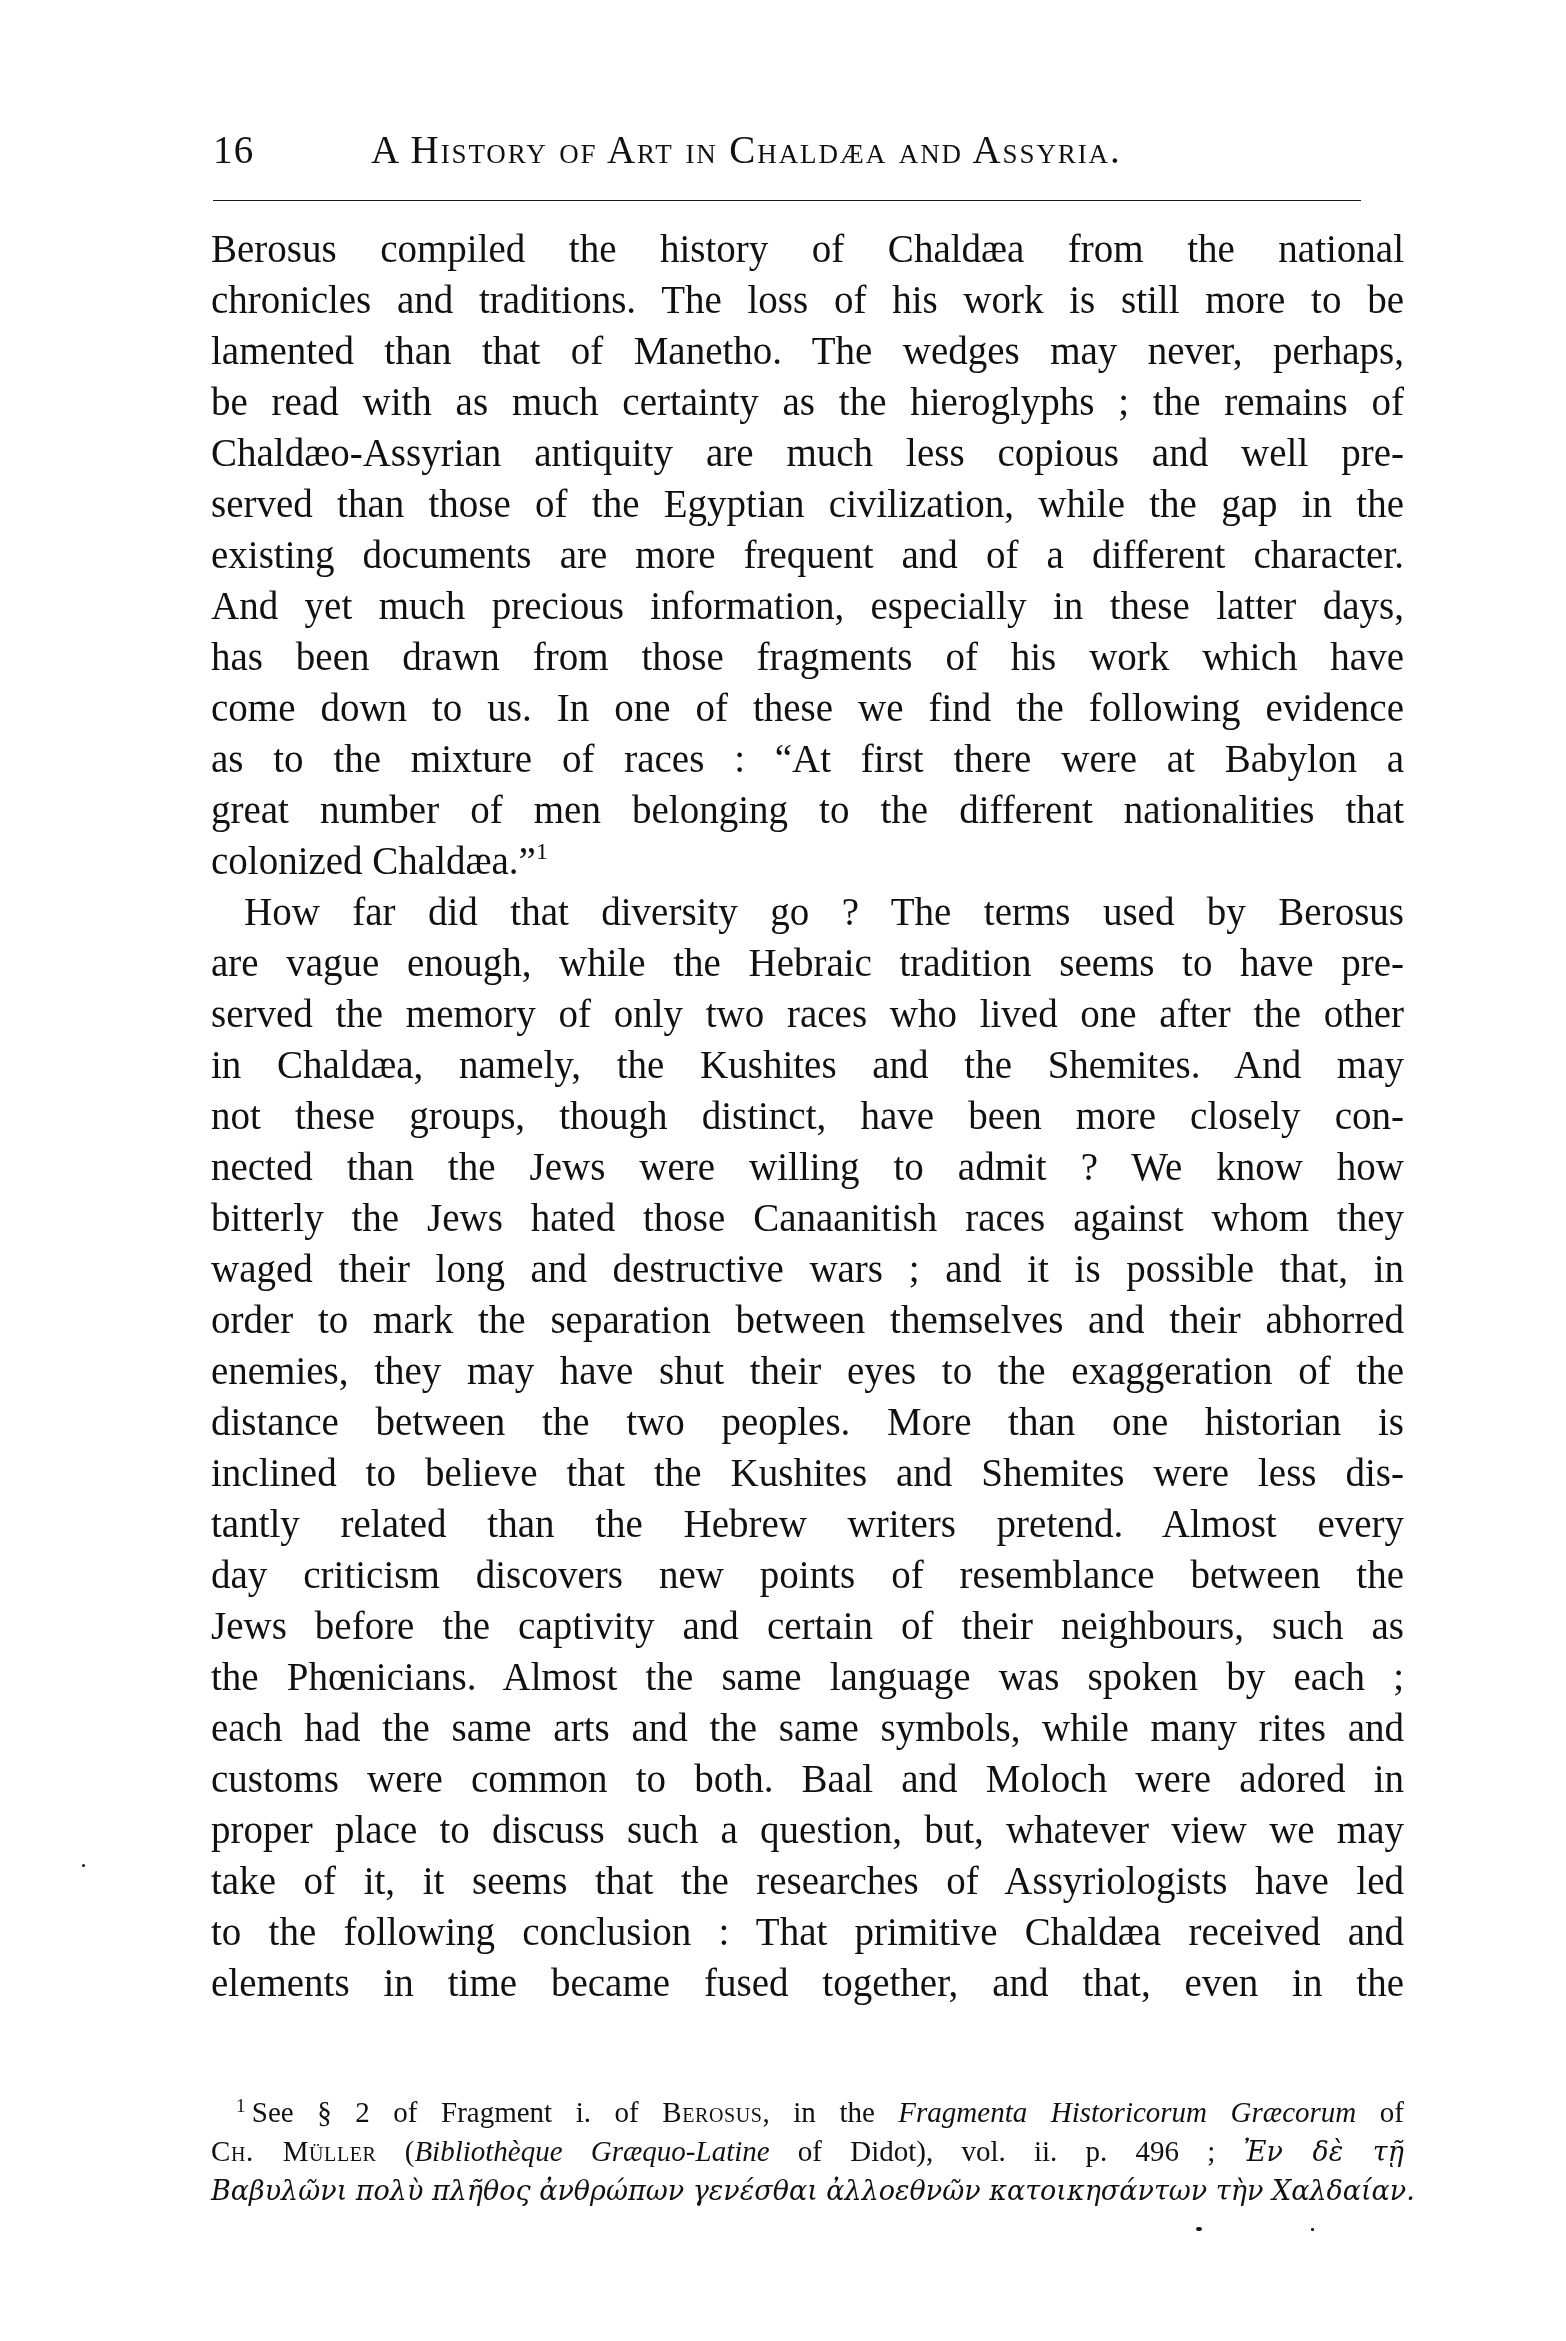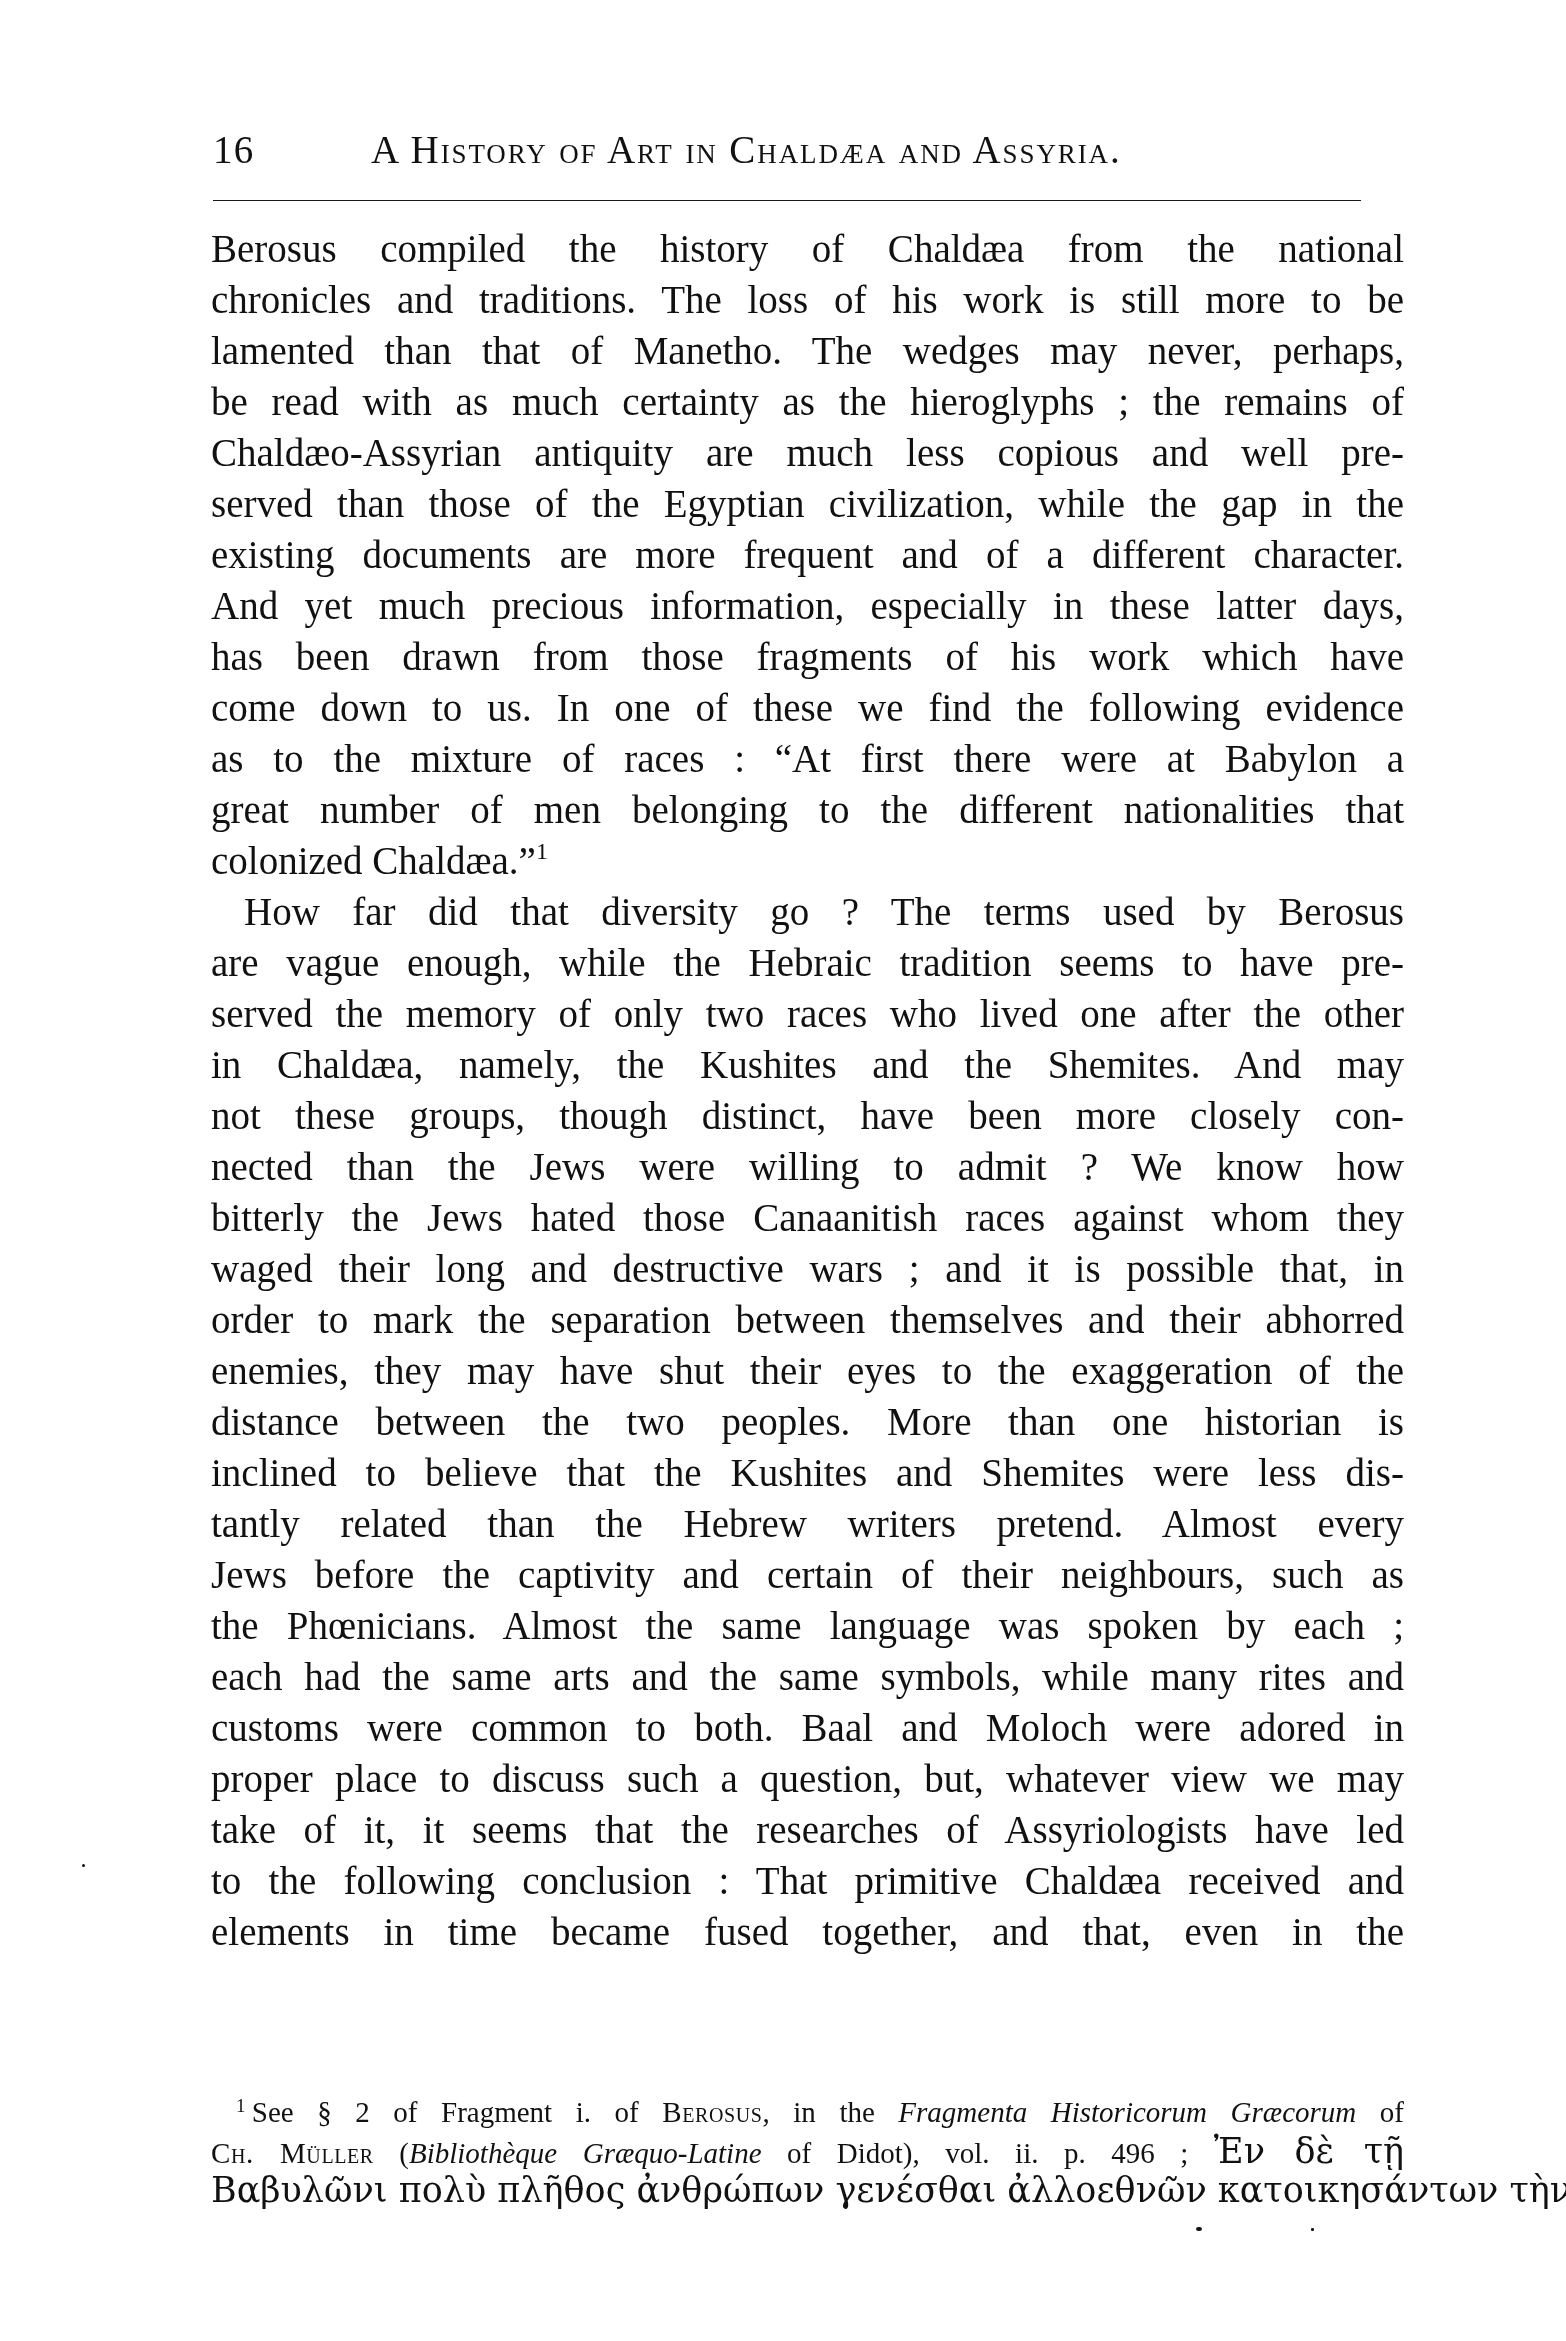--- a/index.html
+++ b/index.html
@@ -21,21 +21,21 @@
   .sup { font-size: 24px; vertical-align: 15px; line-height: 0; }
 
   .footnotes { position: absolute; left: 211px; top: 2093px; width: 1193px; }
   .fn-line { display: block; height: 39px; line-height: 39px; font-size: 29px;
              text-align: justify; text-align-last: justify; white-space: nowrap; }
   .fn-line.last { text-align-last: left; }
   .fn-line.indent { padding-left: 25px; }
   .fn-sup { font-size: 19px; vertical-align: 10px; line-height: 0; margin-right: 6.3px; }
   .sc { font-variant: small-caps; letter-spacing: 0.6px; }
   .it { font-style: italic; }
-  .greek { font-family: "DejaVu Serif", serif; font-size: 35px; }
+  .greek { font-family: "DejaVu Serif", serif; font-size: 27px; font-style: italic; }
 
   .speck { position: absolute; background: #111; border-radius: 50%; }
 </style>
 </head>
 <body>
 
 <div class="running-head">
   <span class="folio">16</span>
   <span class="head-title">A History of Art in Chaldæa and Assyria.</span>
 </div>
@@ -61,20 +61,21 @@
   <span class="line">in Chaldæa, namely, the Kushites and the Shemites.  And may</span>
   <span class="line">not these groups, though distinct, have been more closely con-</span>
   <span class="line">nected than the Jews were willing to admit ?  We know how</span>
   <span class="line">bitterly the Jews hated those Canaanitish races against whom they</span>
   <span class="line">waged their long and destructive wars ; and it is possible that, in</span>
   <span class="line">order to mark the separation between themselves and their abhorred</span>
   <span class="line">enemies, they may have shut their eyes to the exaggeration of the</span>
   <span class="line">distance between the two peoples.  More than one historian is</span>
   <span class="line">inclined to believe that the Kushites and Shemites were less dis-</span>
   <span class="line">tantly related than the Hebrew writers pretend.  Almost every</span>
+  <span class="line">day criticism discovers new points of resemblance between the</span>
   <span class="line">Jews before the captivity and certain of their neighbours, such as</span>
   <span class="line">the Phœnicians.  Almost the same language was spoken by each ;</span>
   <span class="line">each had the same arts and the same symbols, while many rites and</span>
   <span class="line">customs were common to both.  Baal and Moloch were adored in</span>
   <span class="line">proper place to discuss such a question, but, whatever view we may</span>
   <span class="line">take of it, it seems that the researches of Assyriologists have led</span>
   <span class="line">to the following conclusion : That primitive Chaldæa received and</span>
   <span class="line">elements in time became fused together, and that, even in the</span>
 </div>
 

